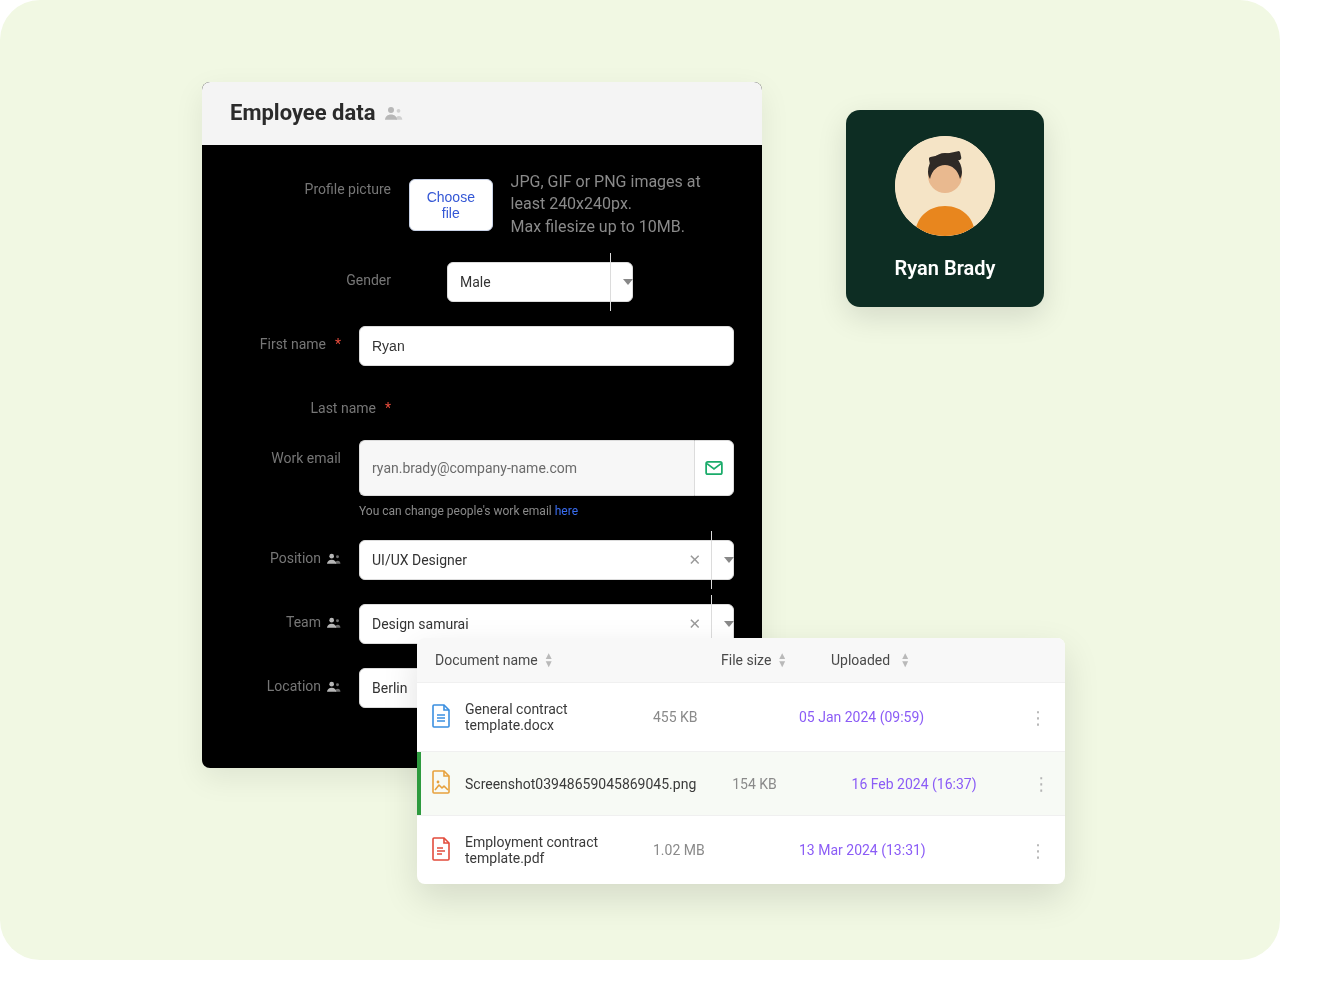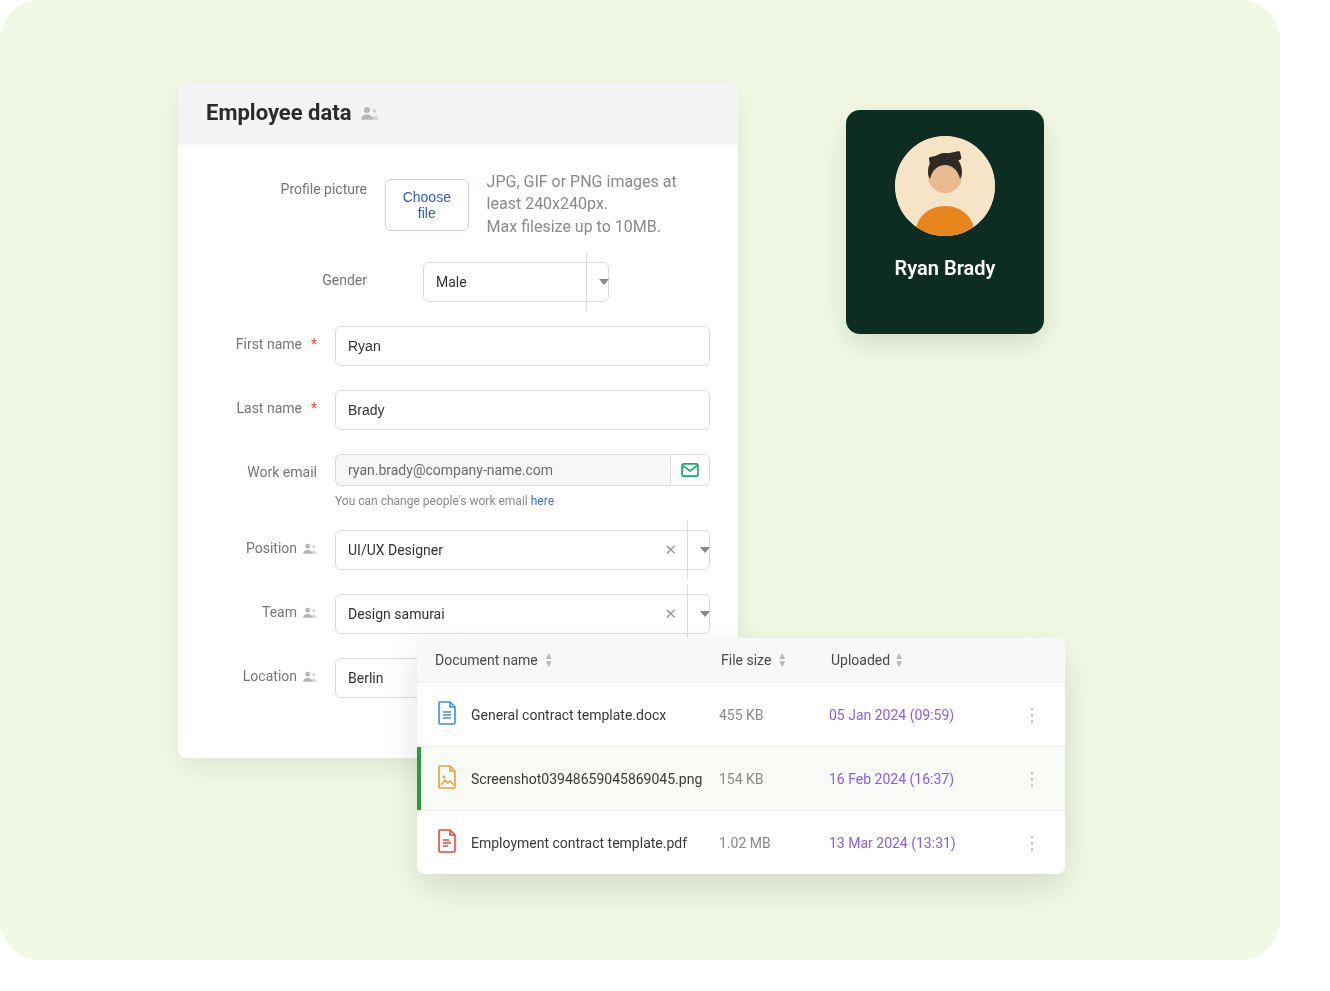--- a/index.html
+++ b/index.html
@@ -14,24 +14,24 @@
     position: absolute;
     top: 0; left: 0;
     width: 1280px;
     height: 960px;
     background: #f1f8e3;
     border-radius: 40px;
   }
   
   .form-panel {
     position: absolute;
-    left: 178px;
+    left: 202px;
     top: 82px;
     width: 560px;
-    background: #ffffff;
+    background: #000000;
     border-radius: 8px;
     box-shadow: 0 10px 30px rgba(0,0,0,0.08);
     overflow: hidden;
   }
   .form-header {
     background: #f4f4f4;
     padding: 18px 28px 20px 28px;
     display: flex;
     align-items: center;
     gap: 10px;
@@ -130,21 +130,21 @@
   .email-wrap { display:flex; width:375px; }
   .email-input {
     flex: 1;
     border: 1px solid #dcdcdc;
     border-right: none;
     border-radius: 6px 0 0 6px;
     padding: 10px 12px;
     font-size: 14px;
     color: #6b6b6b;
     background: #f7f7f7;
-    height: 32px;
+    height: 56px;
     display:flex; align-items:center;
   }
   .email-action {
     width: 40px;
     border: 1px solid #dcdcdc;
     border-radius: 0 6px 6px 0;
     display:flex; align-items:center; justify-content:center;
     background:#fff;
     cursor:pointer;
   }
@@ -152,21 +152,21 @@
   .subhint a { color:#3a6df0; text-decoration:none; }
   .people-icon {
     display:inline-flex; color:#b7b7b7;
   }
   
   .profile-card {
     position:absolute;
     left: 846px;
     top: 110px;
     width: 198px;
-    height: 224px;
+    height: 197px;
     background: #0d2d23;
     border-radius: 14px;
     display:flex;
     flex-direction:column;
     align-items:center;
     padding-top: 26px;
     box-shadow: 0 10px 30px rgba(0,0,0,0.12);
   }
   .avatar {
     width: 100px; height:100px;
@@ -195,31 +195,32 @@
   .docs-head {
     display:flex;
     align-items:center;
     padding: 14px 18px;
     background:#f8f8f8;
     font-size:14px;
     color:#4a4a4a;
   }
   .col-name { flex: 1; display:flex; align-items:center; gap:6px; }
   .col-size { width: 110px; display:flex; align-items:center; gap:6px; }
-  .col-up   { width: 190px; display:flex; align-items:center; gap:4px; }
+  .col-up   { width: 190px; display:flex; align-items:center; gap:10px; }
   .col-menu { width: 26px; }
   .sort-icon { color:#b9b9b9; font-size:10px; line-height:8px; display:flex; flex-direction:column; }
   .doc-row {
     display:flex;
     align-items:center;
-    padding: 18px 20px;
+    padding: 18px 14px;
     font-size:14px;
     color:#3a3a3a;
     border-top:1px solid #f0f0f0;
     position:relative;
+    gap:36px;
   }
   .doc-row.active {
     background:#f7faf5;
   }
   .doc-row.active::before {
     content:"";
     position:absolute;
     left:0; top:0; bottom:0;
     width:4px;
     background:#2d9a3e;
@@ -290,25 +291,20 @@
             <input value="Ryan" style="">
           </div>
         </div>
       </div>
 
       <div class="row">
         <div class="row-label">
             <span>Last name</span>
             <span class="req">*</span>
           </div>
-        <div class="field">
-          <div class="input input-text">
-            <input value="Brady" style="">
-          </div>
-        </div>
       </div>
 
       <div class="row" style="margin-bottom:8px;">
         <div class="row-label">
             <span>Work email</span>
           </div>
         <div class="field">
           <div class="email-wrap">
             <div class="email-input">
               <span>ryan.brady@company-name.com</span>

